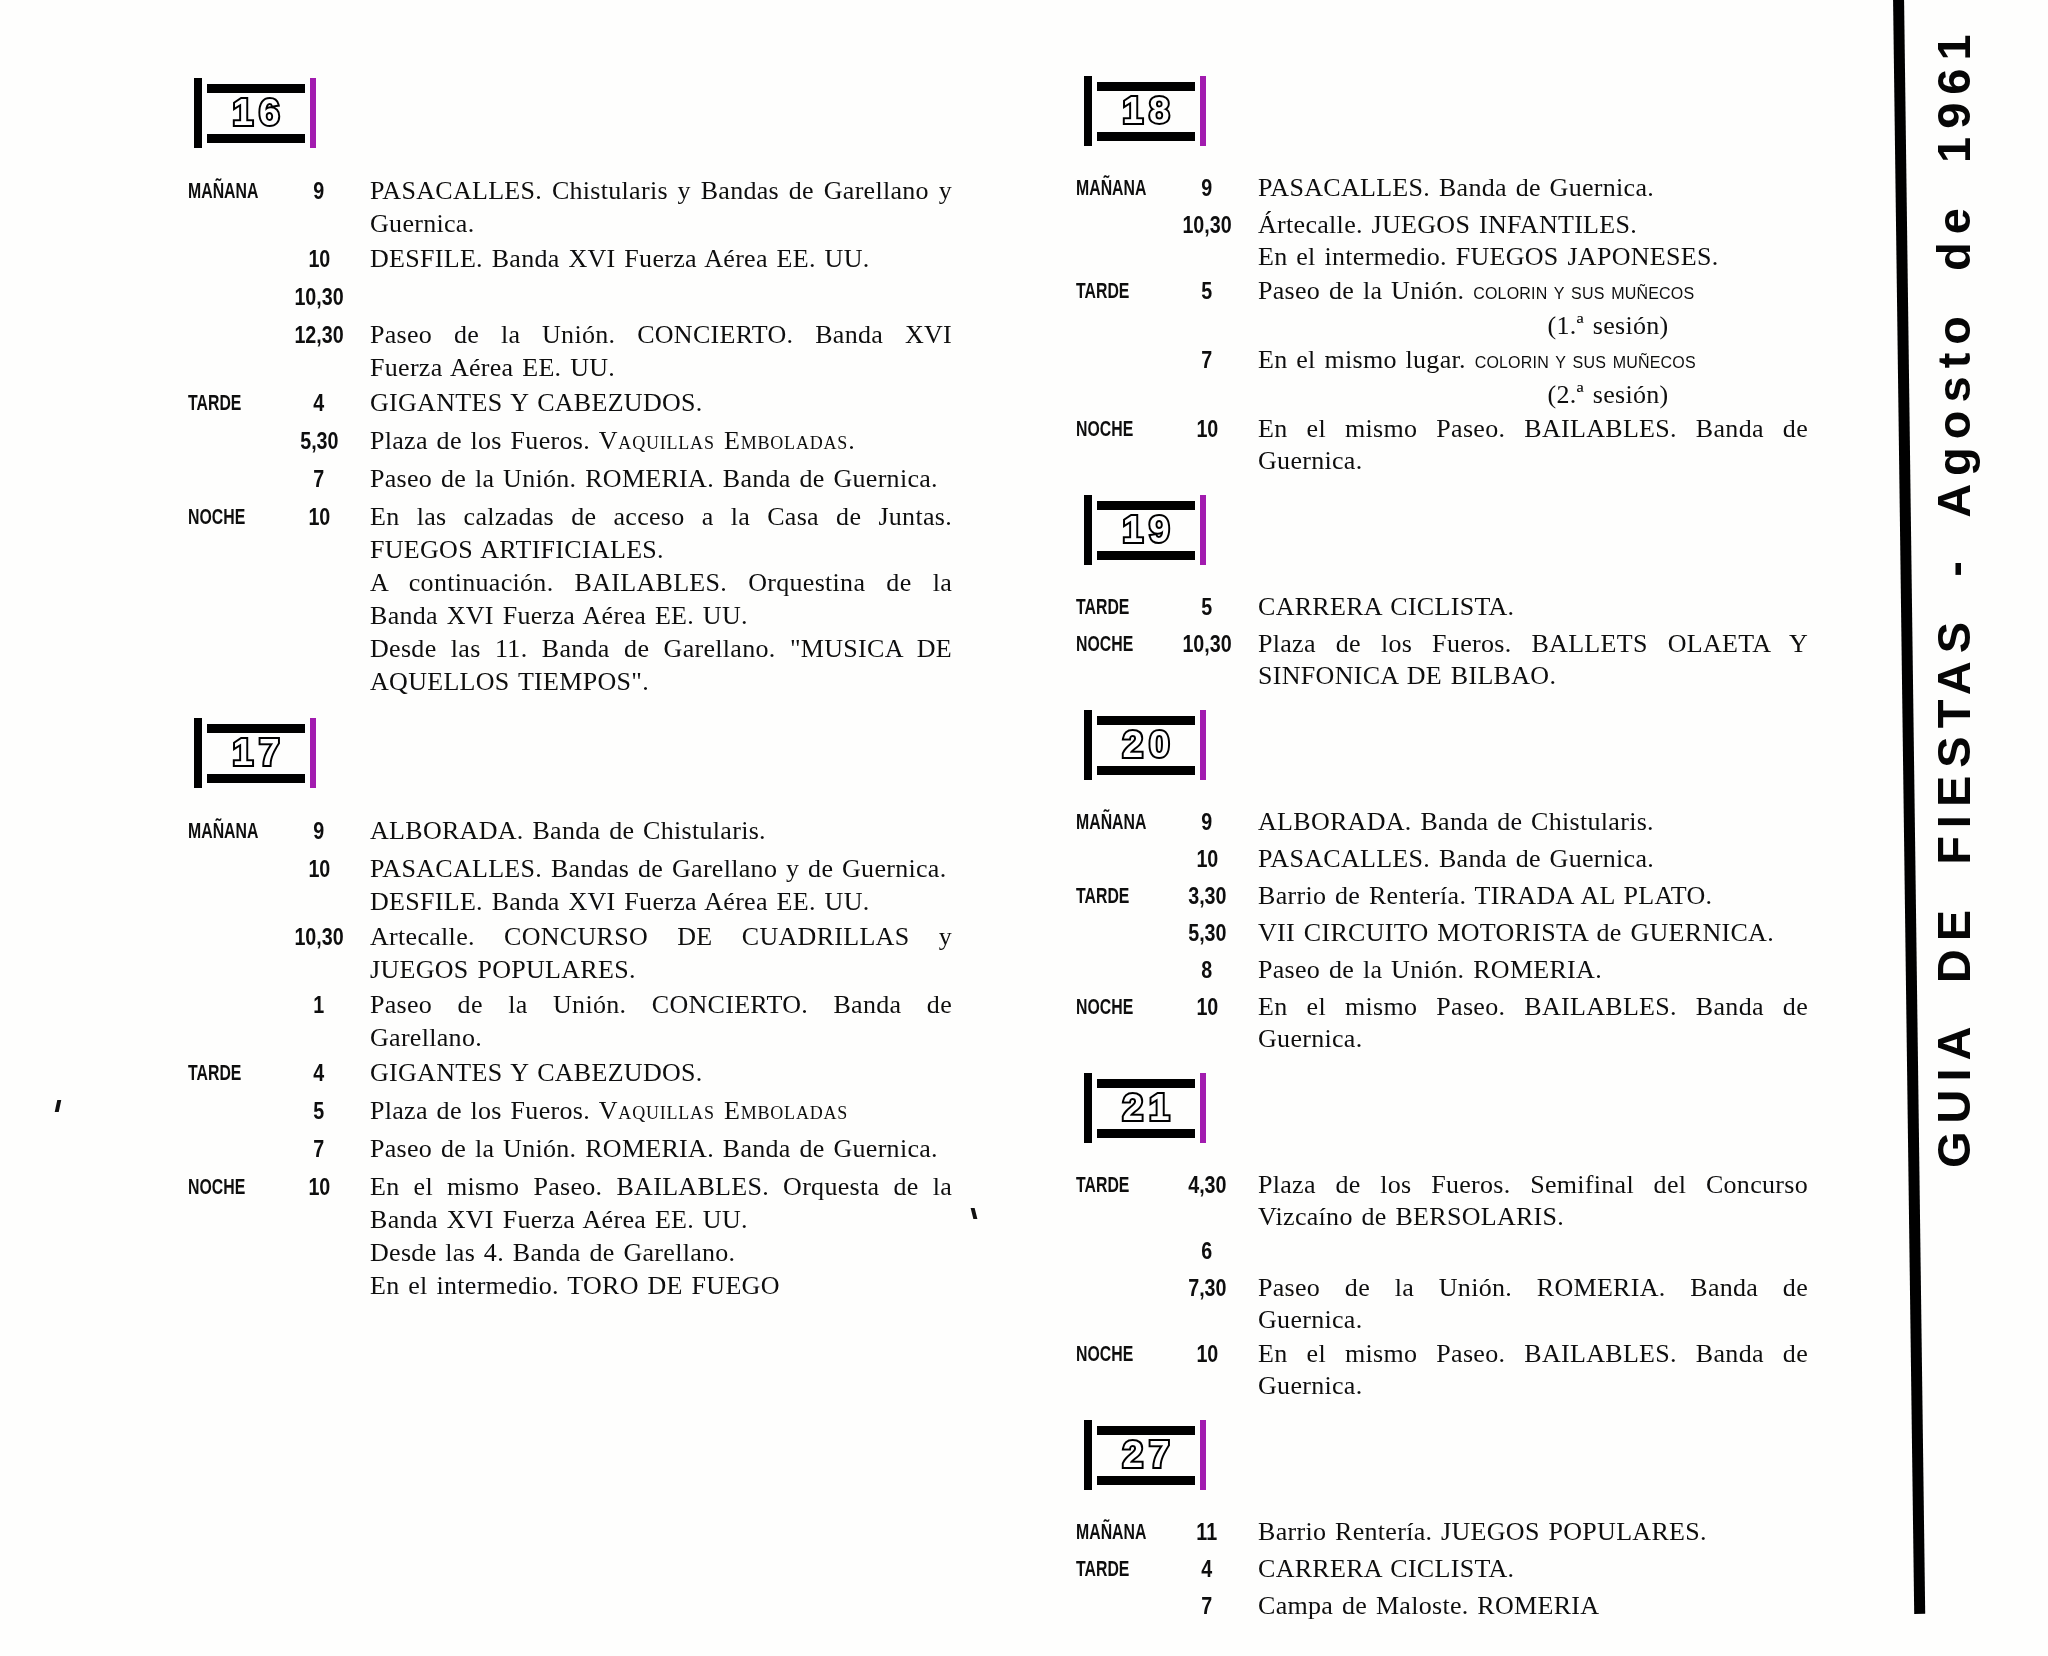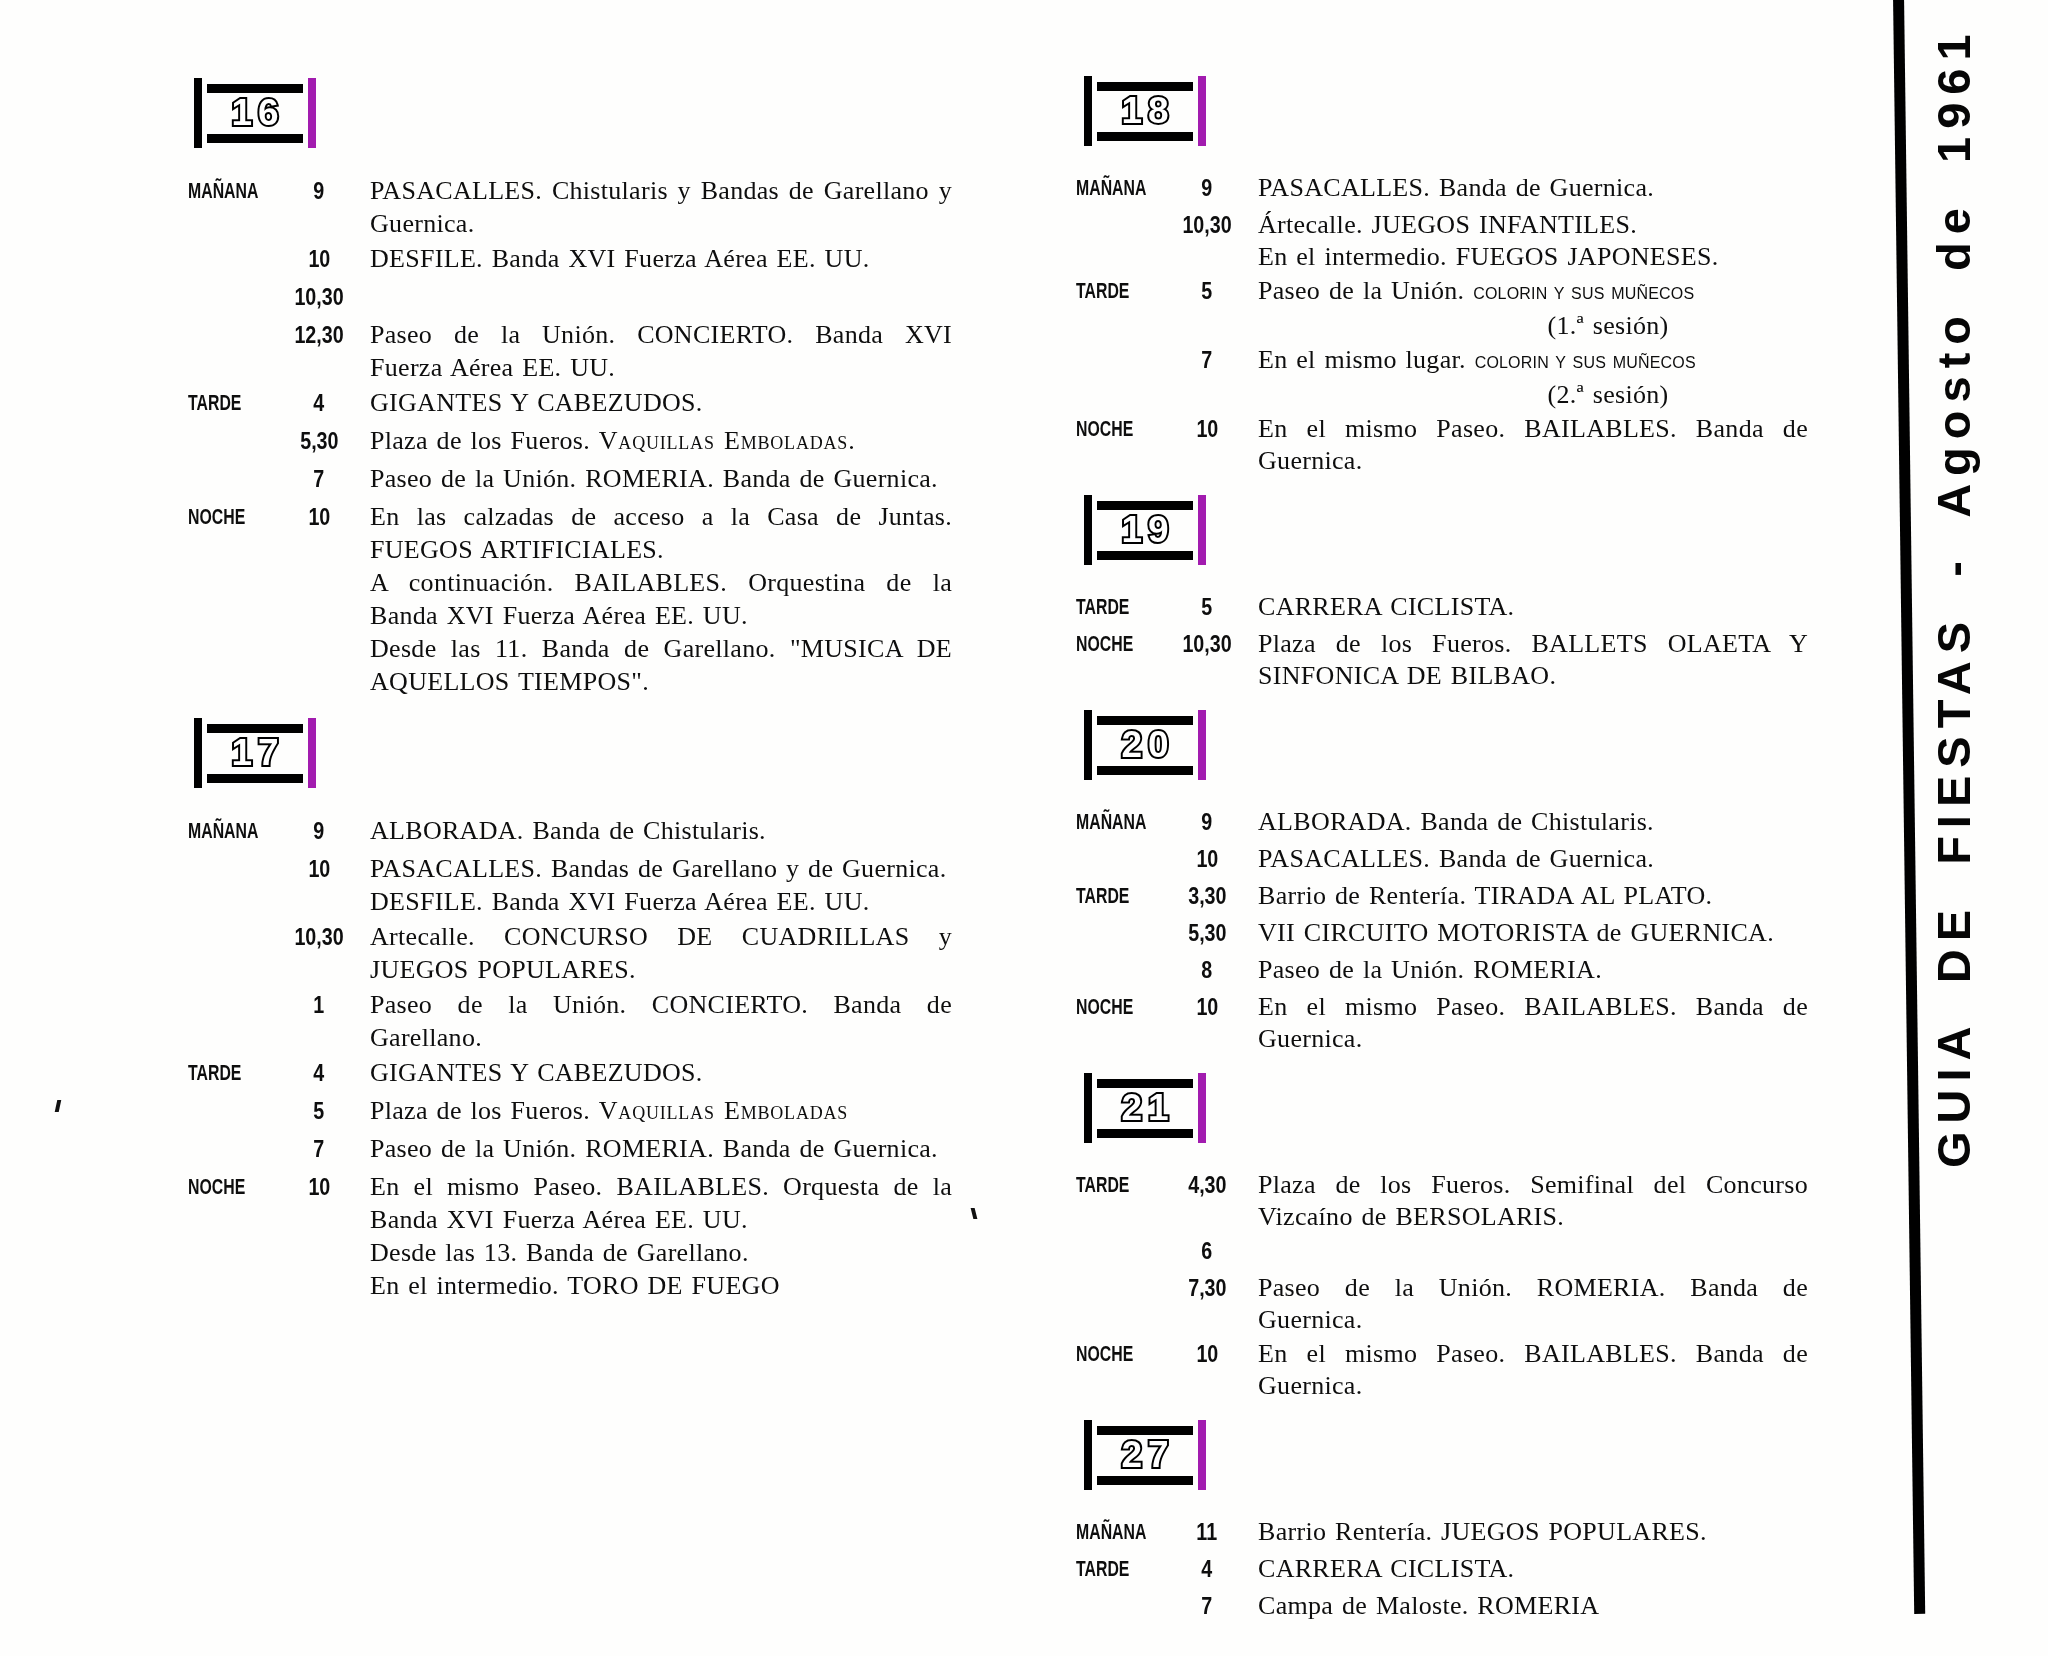--- a/index.html
+++ b/index.html
@@ -9,21 +9,21 @@
     font-family:"Liberation Serif","DejaVu Serif",serif;
   }
   .column{position:absolute;top:58px;}
   #col-left{left:188px;width:764px;}
   #col-right{left:1076px;width:732px;}
 
   
   .daybox{
     display:flex;align-items:center;
     height:70px;width:122px;
-    border-left:8px solid #000;border-right:8px solid #a21caf;
+    border-left:8px solid #000;border-right:6px solid #a21caf;
     box-sizing:border-box;
   }
   #col-left .daybox{margin:20px 0 26px 6px;}
   #col-right .daybox{margin:18px 0 26px 8px;}
   .daybox-frame{
     flex:1;margin:0 5px;
     border-top:9px solid #000;border-bottom:9px solid #000;
     text-align:center;padding:1px 0 2px 0;
   }
   .daynum{
@@ -198,21 +198,21 @@
       <div class="time"><span>7</span></div>
       <div class="etext">
         <div class="para"><span class="part">Paseo de la Unión. ROMERIA. Banda de Guernica.</span></div>
       </div>
     </div>
     <div class="entry">
       <div class="plabel">NOCHE</div>
       <div class="time"><span>10</span></div>
       <div class="etext">
         <div class="para"><span class="part">En el mismo Paseo. BAILABLES. Orquesta de la Banda XVI Fuerza Aérea EE. UU.</span></div>
-        <div class="para"><span class="part">Desde las 13. Banda de Garellano.</span></div>
+        <div class="para"><span class="part">Desde las 4. Banda de Garellano.</span></div>
         <div class="para"><span class="part">En el intermedio. TORO DE FUEGO</span></div>
       </div>
     </div>
   </div>
 <div class="column" id="col-right">
     <div class="daybox">
       <div class="daybox-frame">
         <div class="daynum">18</div>
       </div>
     </div>

